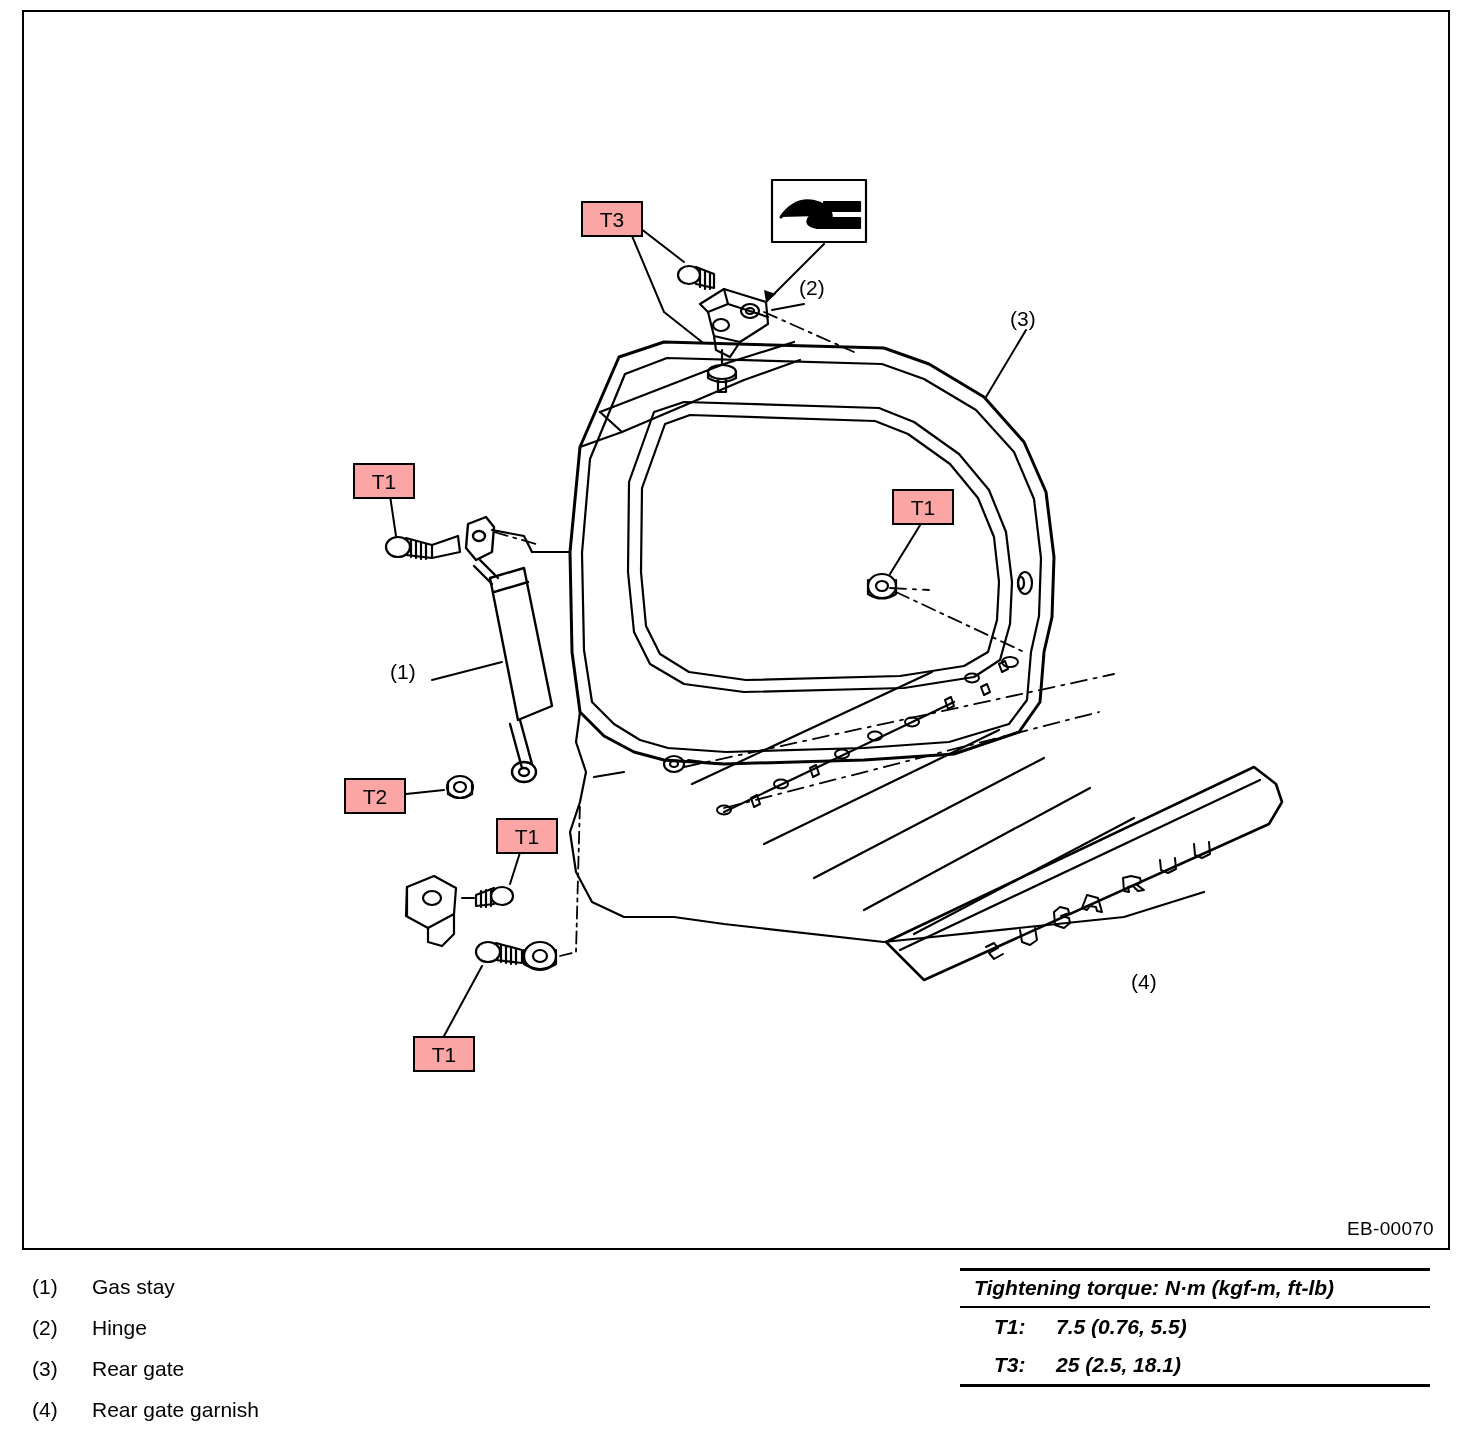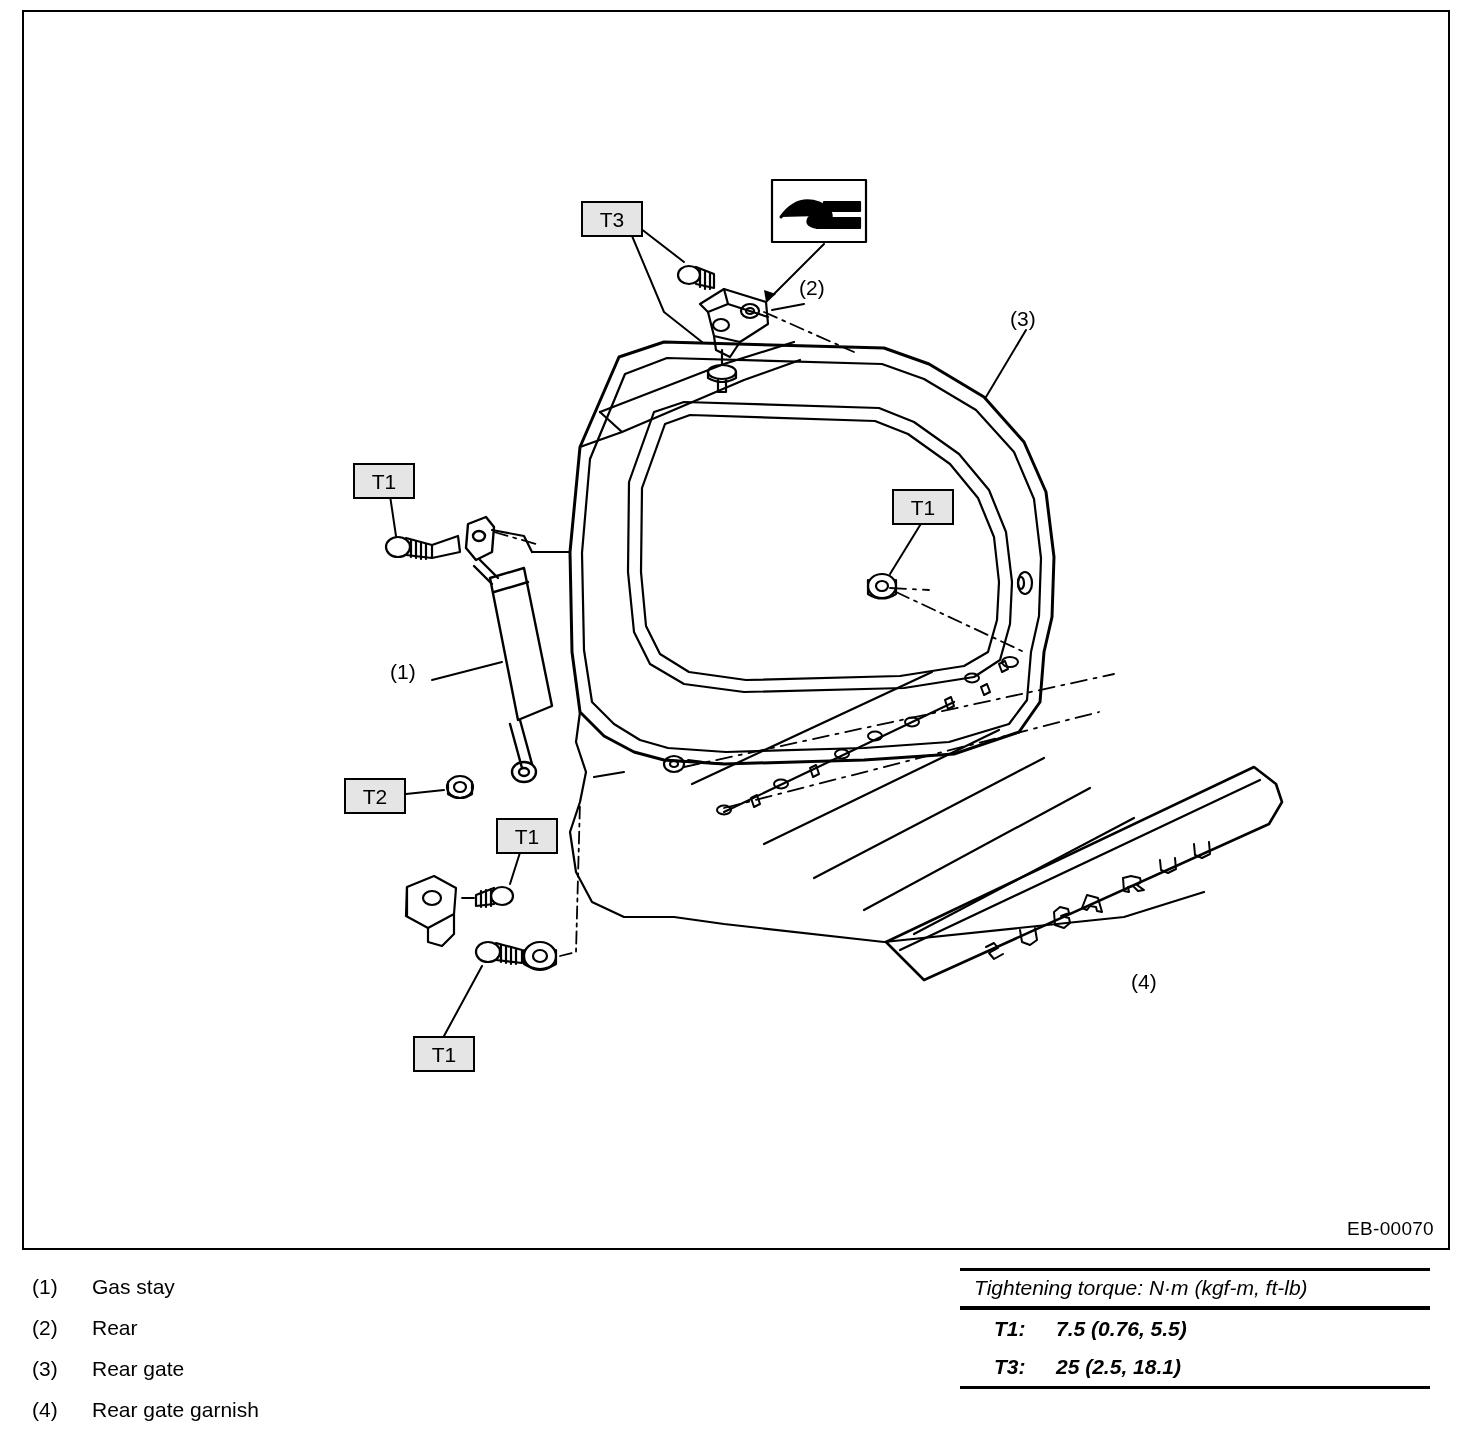--- a/index.html
+++ b/index.html
@@ -39,21 +39,21 @@
     position: absolute;
     right: 14px;
     bottom: 8px;
     font-size: 19px;
     letter-spacing: 0.3px;
   }
   
   .tbox {
     position: absolute;
     border: 2px solid #000;
-    background: #e5e5e5;
+    background: #fca5a5;
     font-size: 21px;
     font-weight: 400;
     text-align: center;
     line-height: 34px;
     width: 62px;
     height: 36px;
     box-sizing: border-box;
   }
   
   .numcall {
@@ -87,23 +87,23 @@
   
   .torque {
     position: absolute;
     left: 960px;
     top: 1268px;
     width: 470px;
   }
   .torque-title {
     font-size: 21px;
     font-style: italic;
-    font-weight: normal;
+    font-weight: bold;
     border-top: 3px solid #000;
-    border-bottom: 4px solid #000000;
+    border-bottom: 2px solid #000000;
     padding: 5px 0 6px 14px;
     box-sizing: border-box;
   }
   .torque-row {
     display: flex;
     align-items: baseline;
     font-size: 21px;
     font-style: italic;
     font-weight: bold;
     padding: 7px 0 7px 14px;
@@ -349,21 +349,21 @@
     <div class="fig-id">EB-00070</div>
   </div>
 
   <div class="legend">
     <div class="legend-row">
       <div class="legend-num">(1)</div>
       <div class="legend-label">Gas stay</div>
     </div>
     <div class="legend-row">
       <div class="legend-num">(2)</div>
-      <div class="legend-label">Rear</div>
+      <div class="legend-label">Hinge</div>
     </div>
     <div class="legend-row">
       <div class="legend-num">(3)</div>
       <div class="legend-label">Rear gate</div>
     </div>
     <div class="legend-row">
       <div class="legend-num">(4)</div>
       <div class="legend-label">Rear gate garnish</div>
     </div>
   </div>

